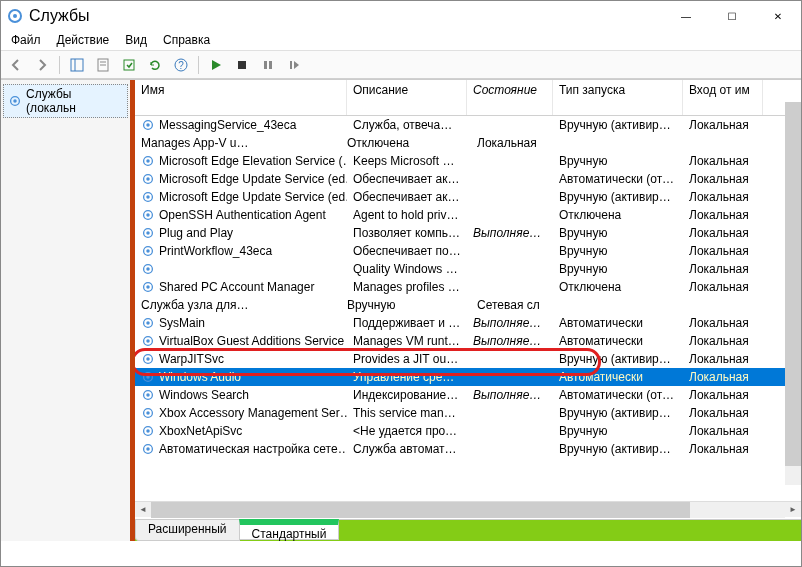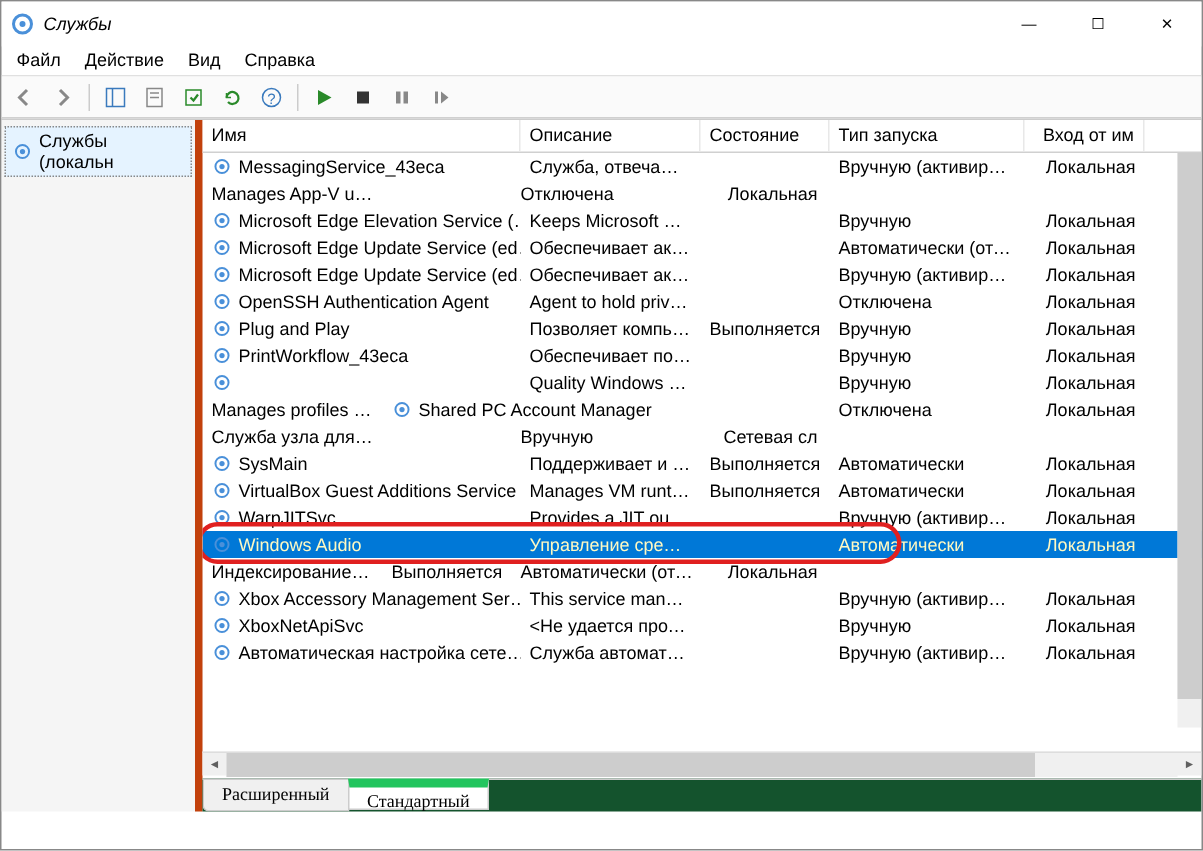--- a/index.html
+++ b/index.html
@@ -1,45 +1,45 @@
 <!DOCTYPE html>
 <html><head>
 <meta charset="utf-8">
 <style>
 * { box-sizing: border-box; margin: 0; padding: 0; }
 body { font-family: "Segoe UI", Tahoma, sans-serif; font-size: 12px; background: #fff; color: #000; width: 802px; height: 567px; overflow: hidden; border: 1px solid #888; }
 .titlebar { height: 30px; display: flex; align-items: center; padding: 0 0 0 6px; background: #fff; }
 .titlebar .app-icon { width: 16px; height: 16px; margin-right: 6px; }
-.titlebar .title { flex: 1; font-size: 12px; font-style: italic; }
+.titlebar .title { flex: 1; font-size: 16px; }
 .titlebar .winbtn { width: 46px; height: 30px; display: flex; align-items: center; justify-content: center; font-family: "Segoe UI Symbol", sans-serif; font-size: 10px; }
 .menubar { height: 20px; display: flex; padding: 0 2px; border-bottom: 1px solid #e0e0e0; }
 .menubar .menuitem { padding: 2px 8px; cursor: default; }
 .toolbar { height: 28px; display: flex; align-items: center; padding: 2px 4px; gap: 4px; border-bottom: 1px solid #d0d0d0; background: #fafafa; }
 .toolbar .tb-btn { width: 22px; height: 22px; display: flex; align-items: center; justify-content: center; border-radius: 2px; }
 .toolbar .tb-sep { width: 1px; height: 18px; background: #ccc; margin: 0 2px; }
 .content { display: flex; height: 462px; border-top: 1px solid #ccc; }
 .sidebar { width: 134px; background: #f5f5f5; border-right: 5px solid #c2410c; padding: 4px 2px; }
 .sidebar .node { display: flex; align-items: center; padding: 2px 4px; background: #e5f3ff; border: 1px dotted #888; gap: 4px; }
 .main { flex: 1; display: flex; flex-direction: column; position: relative; }
 .table-wrap { flex: 1; overflow: hidden; position: relative; }
-.thead { display: flex; background: #fff; border-bottom: 1px solid #d0d0d0; height: 22px; }
+.thead { display: flex; background: #fff; border-bottom: 1px solid #d0d0d0; height: 36px; }
 .th { padding: 3px 6px; border-right: 1px solid #e8e8e8; font-weight: normal; white-space: nowrap; overflow: hidden; text-overflow: ellipsis; }
 .tbody { overflow-y: auto; height: 418px; }
 .tr { display: flex; height: 18px; align-items: center; }
 .tr.selected { background: #0078d7; color: #fef9c3; }
 .td { padding: 1px 6px; white-space: nowrap; overflow: hidden; text-overflow: ellipsis; }
 .td.name { display: flex; align-items: center; gap: 4px; }
 .col-name { width: 212px; }
 .col-desc { width: 120px; }
-.col-state { width: 86px; }
+.col-state { width: 86px; font-style: italic; }
 .col-startup { width: 130px; }
-.col-logon { width: 80px; text-align: right; }
+.col-logon { width: 80px; }
 .svc-icon { width: 14px; height: 14px; flex-shrink: 0; }
 .highlight-ring { position: absolute; border: 3px solid #e02020; border-radius: 14px; pointer-events: none; z-index: 10; }
-.tabs { height: 22px; display: flex; background: #14532d; border-top: 1px solid #ccc; padding-left: 0; margin-top: 2px; font-family: Liberation Serif, serif; }
+.tabs { height: 22px; display: flex; background: #84cc16; border-top: 1px solid #ccc; padding-left: 0; margin-top: 2px; }
 .tabs .tab { padding: 2px 12px; border: 1px solid #ccc; border-top: none; background: #f0f0f0; margin-right: -1px; position: relative; }
 .tabs .tab:first-child { border-bottom-left-radius: 4px; }
 .tabs .tab.active { background: #fff; border-top: 6px solid #22c55e; top: -1px; }
 .hscroll { height: 16px; background: #f0f0f0; border-top: 1px solid #ddd; display: flex; align-items: center; }
 .hscroll .track { flex: 1; height: 16px; background: #f0f0f0; position: relative; }
 .hscroll .thumb { position: absolute; left: 0; width: 85%; height: 100%; background: #cdcdcd; }
 .hscroll .arrow { width: 16px; height: 16px; display: flex; align-items: center; justify-content: center; font-size: 8px; color: #606060; }
 .vscroll { position: absolute; right: 0; top: 22px; width: 16px; bottom: 16px; background: #f0f0f0; }
 .vscroll .thumb { position: absolute; top: 0; width: 100%; height: 95%; background: #cdcdcd; }
 </style>
@@ -261,28 +261,28 @@
                 <circle cx="8" cy="8" r="5" fill="none" stroke="#4a90d9" stroke-width="1.5"></circle>
                 <circle cx="8" cy="8" r="2" fill="#4a90d9"></circle>
               </svg>
             </div>
             <div class="td col-desc">Quality Windows …</div>
             <div class="td col-state"></div>
             <div class="td col-startup">Вручную</div>
             <div class="td col-logon">Локальная</div>
           </div>
           <div class="tr">
+            <div class="td name col-name">
+              <svg class="svc-icon" viewBox="0 0 16 16">
+                <circle cx="8" cy="8" r="5" fill="none" stroke="#4a90d9" stroke-width="1.5"></circle>
+                <circle cx="8" cy="8" r="2" fill="#4a90d9"></circle>
+              </svg>
+              <span>Shared PC Account Manager</span>
+            </div>
             <div class="td col-desc">Manages profiles a…</div>
-            <div class="td name col-name">
-              <svg class="svc-icon" viewBox="0 0 16 16">
-                <circle cx="8" cy="8" r="5" fill="none" stroke="#4a90d9" stroke-width="1.5"></circle>
-                <circle cx="8" cy="8" r="2" fill="#4a90d9"></circle>
-              </svg>
-              <span>Shared PC Account Manager</span>
-            </div>
             <div class="td col-state"></div>
             <div class="td col-startup">Отключена</div>
             <div class="td col-logon">Локальная</div>
           </div>
           <div class="tr">
             <div class="td col-desc">Служба узла для …</div>
             <div class="td col-state"></div>
             <div class="td col-startup">Вручную</div>
             <div class="td col-logon">Сетевая сл</div>
           </div>
@@ -332,20 +332,27 @@
                 <circle cx="8" cy="8" r="2" fill="#4a90d9"></circle>
               </svg>
               <span>Windows Audio</span>
             </div>
             <div class="td col-desc">Управление средс…</div>
             <div class="td col-state"></div>
             <div class="td col-startup">Автоматически</div>
             <div class="td col-logon">Локальная</div>
           </div>
           <div class="tr">
+            <div class="td name col-name">
+              <svg class="svc-icon" viewBox="0 0 16 16">
+                <circle cx="8" cy="8" r="5" fill="none" stroke="#4a90d9" stroke-width="1.5"></circle>
+                <circle cx="8" cy="8" r="2" fill="#4a90d9"></circle>
+              </svg>
+              <span>Windows Search</span>
+            </div>
             <div class="td col-desc">Индексирование …</div>
             <div class="td col-state">Выполняется</div>
             <div class="td col-startup">Автоматически (отл…</div>
             <div class="td col-logon">Локальная</div>
           </div>
           <div class="tr">
             <div class="td name col-name">
               <svg class="svc-icon" viewBox="0 0 16 16">
                 <circle cx="8" cy="8" r="5" fill="none" stroke="#4a90d9" stroke-width="1.5"></circle>
                 <circle cx="8" cy="8" r="2" fill="#4a90d9"></circle>

